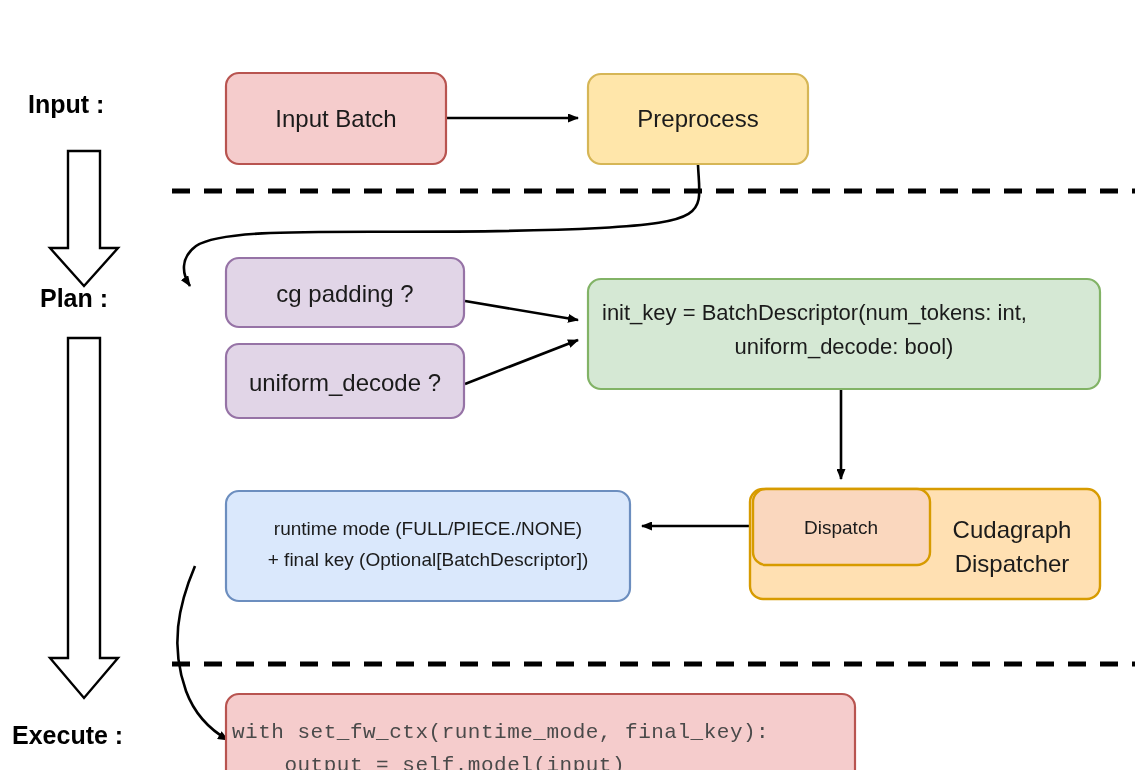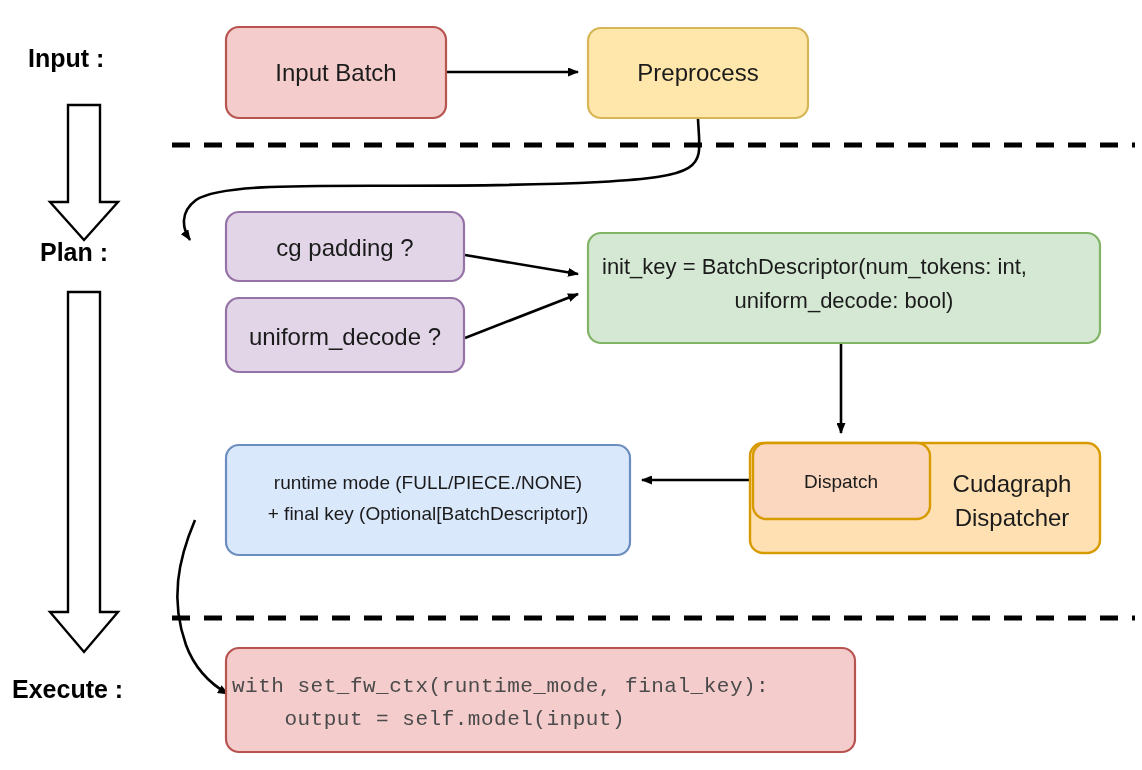--- a/index.html
+++ b/index.html
@@ -10,20 +10,21 @@
   body {
     width: 1142px;
     height: 770px;
     font-family: "Liberation Sans", sans-serif;
     overflow: hidden;
   }
   #diagram-root {
     position: relative;
     width: 1142px;
     height: 663px;
+    margin-top: 46px;
   }
   svg.canvas {
     position: absolute;
     top: 0;
     left: 0;
     width: 1142px;
     height: 770px;
   }
   .stage-label {
     font-family: "Liberation Sans", sans-serif;

